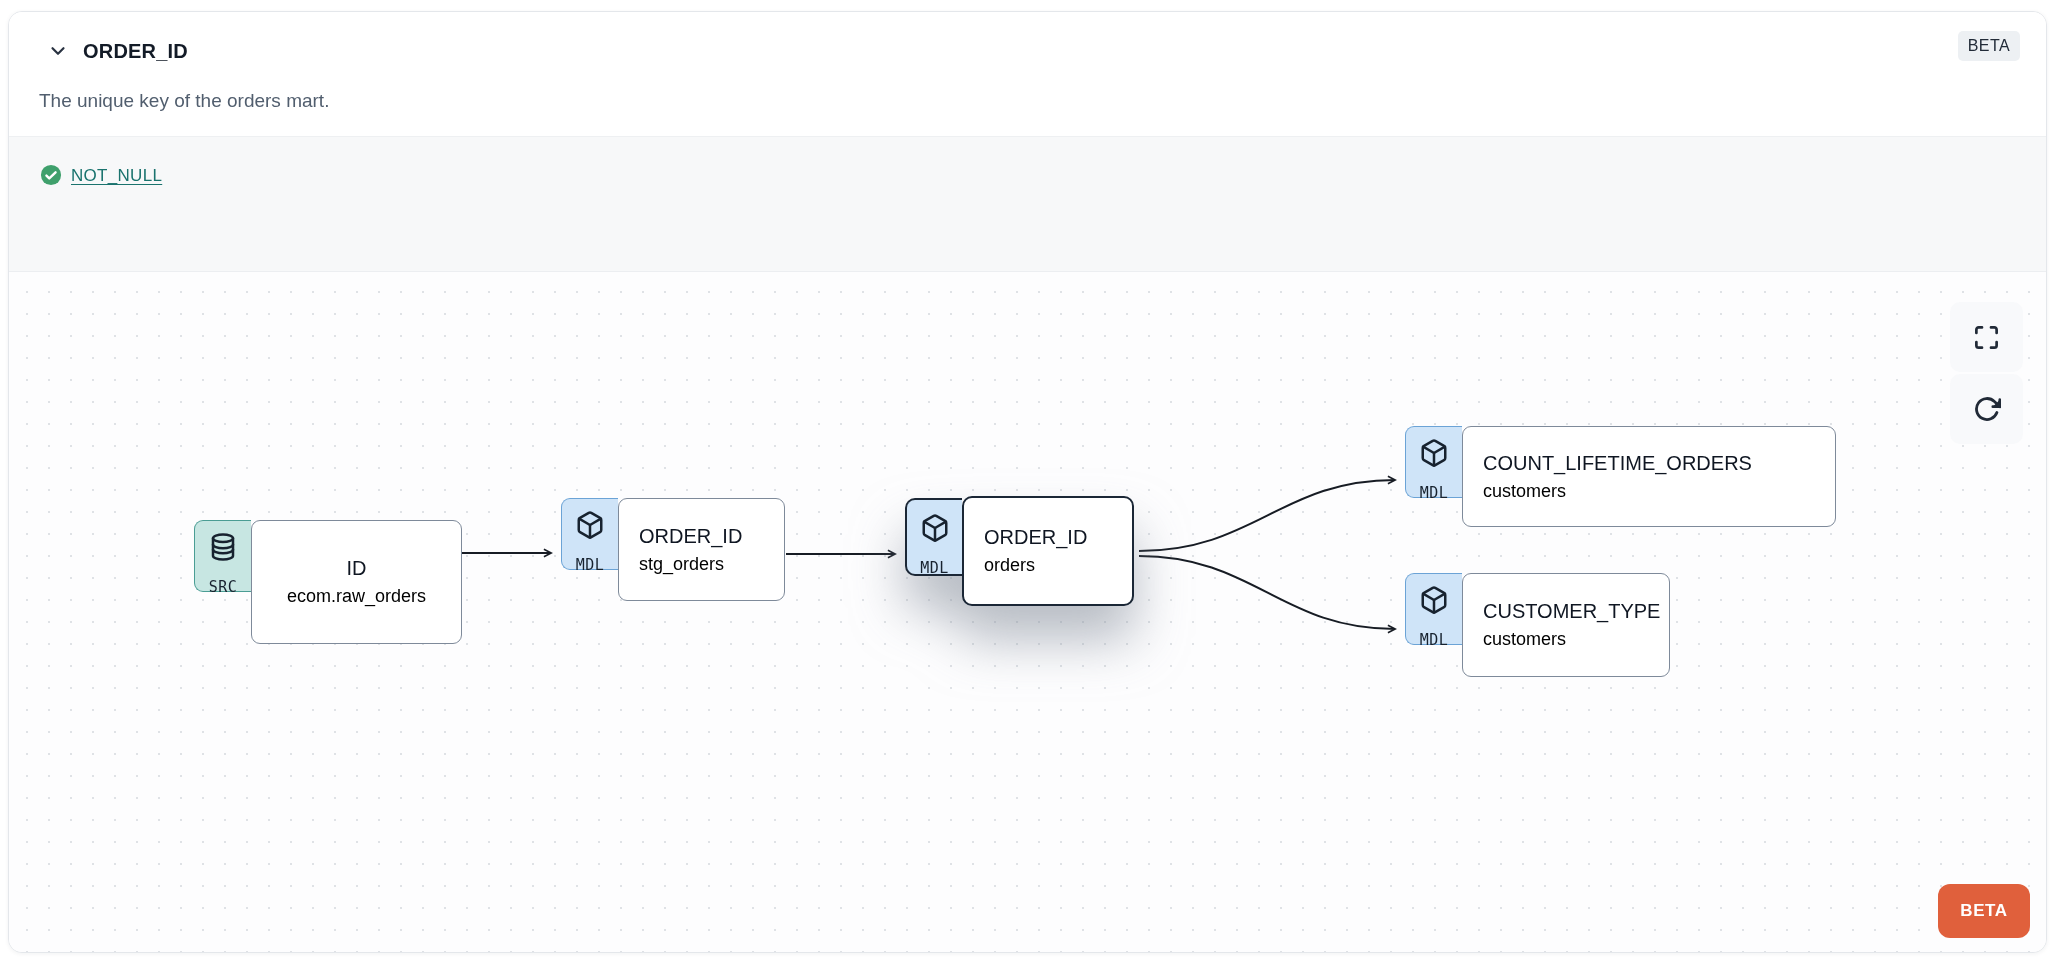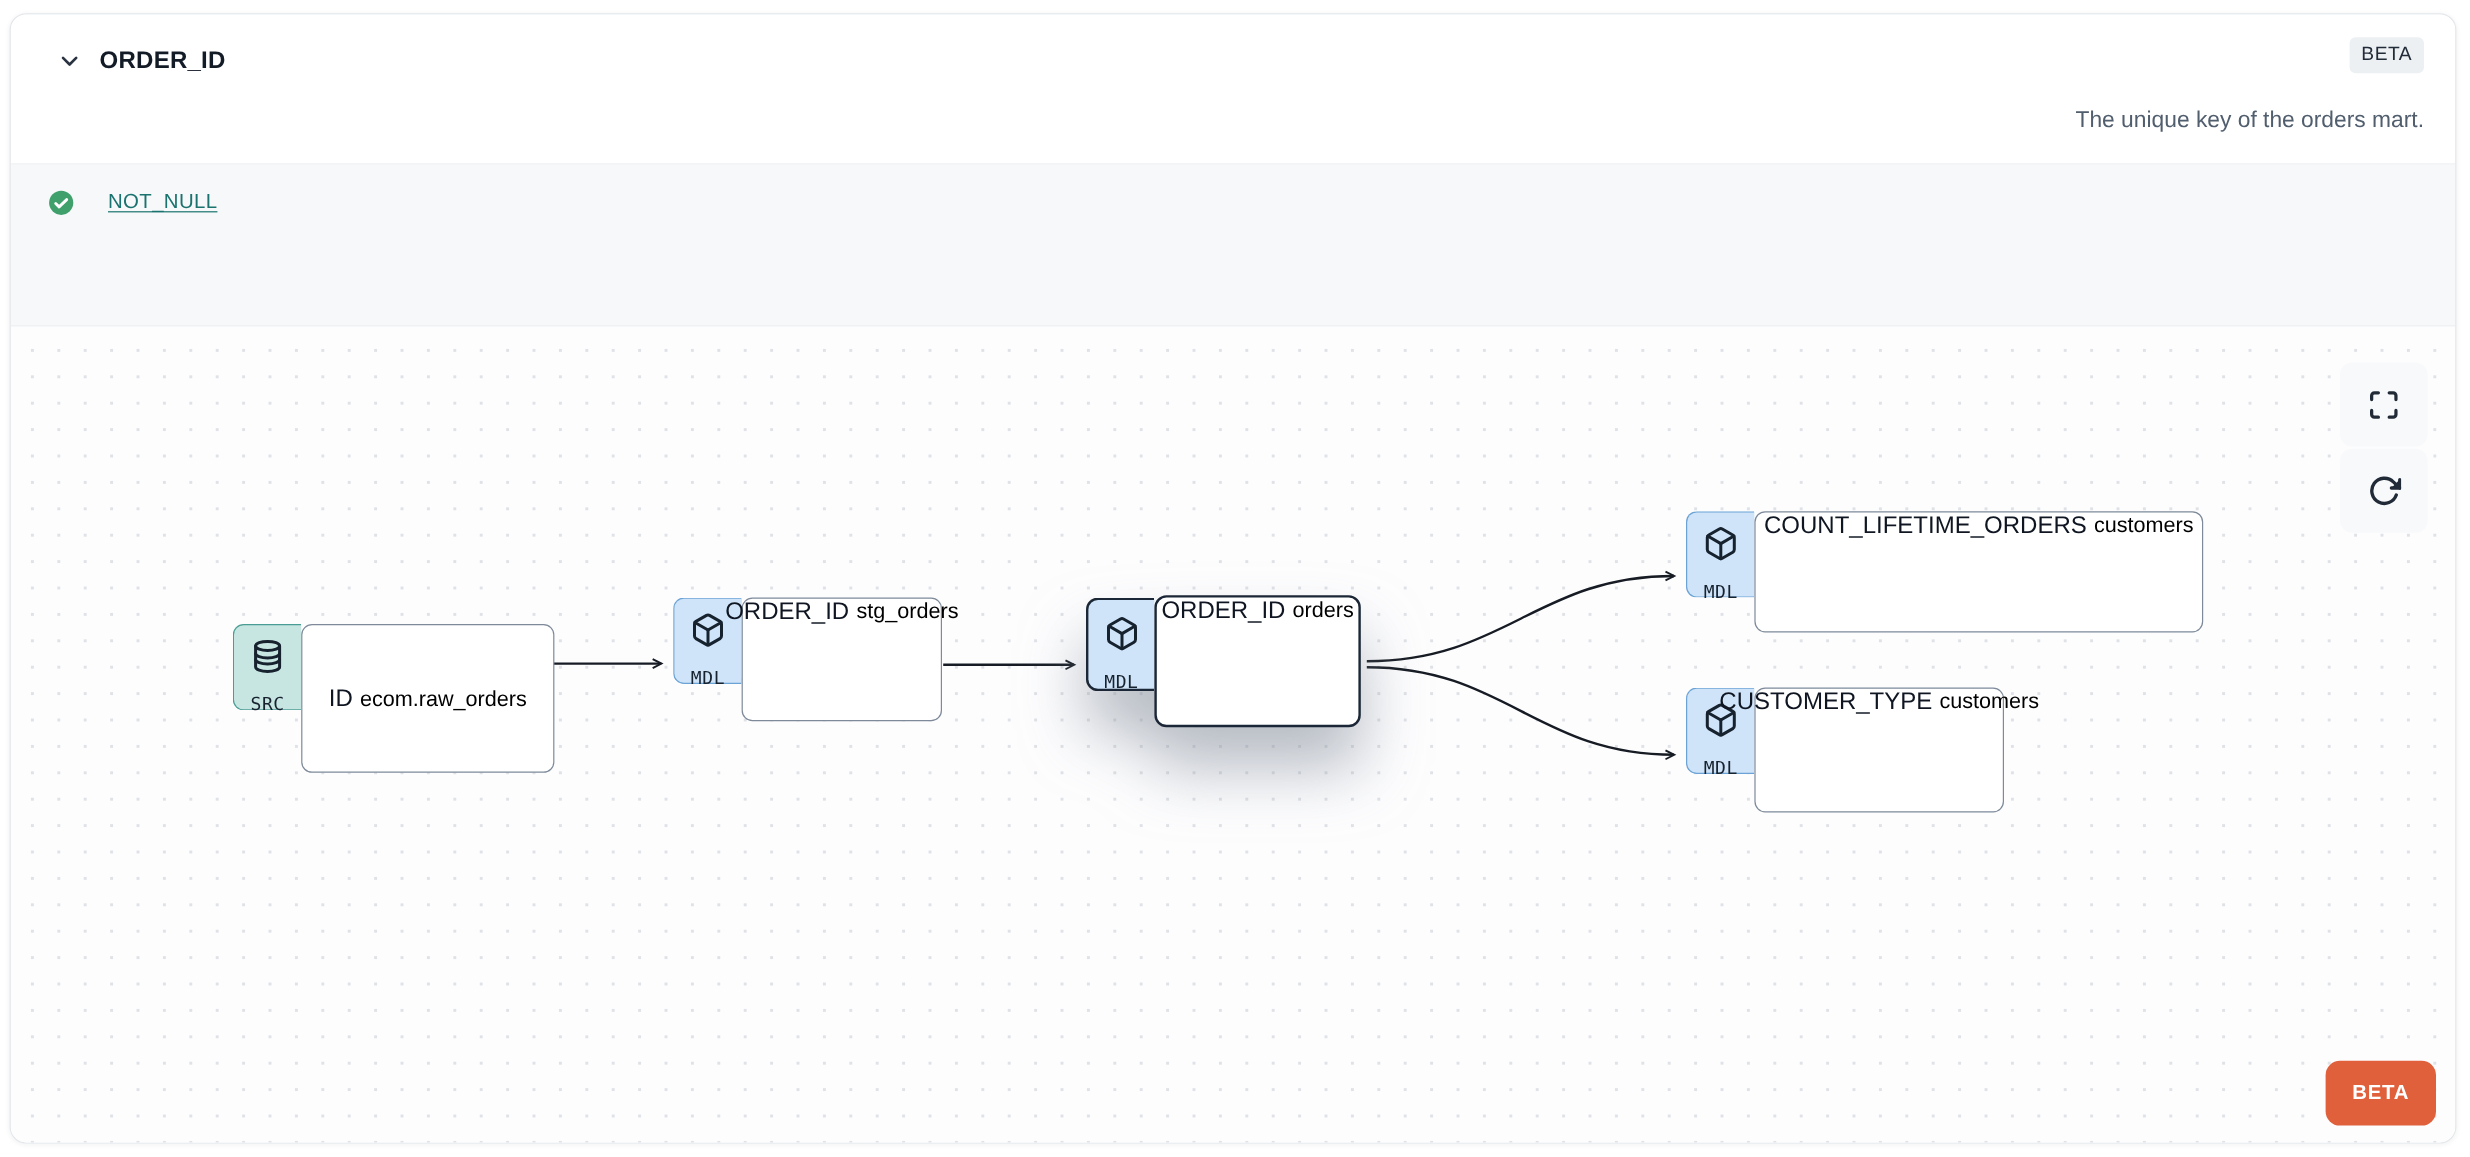--- a/index.html
+++ b/index.html
@@ -12,47 +12,47 @@
 
   
   .card-header { position: relative; height: 124px; padding: 26px 26px 0 28px; background: #fff; }
   .title-row { display: flex; align-items: center; gap: 12px; margin-left: 8px; }
   .chevron-btn { width: 26px; height: 26px; border: none; background: transparent;
     color: #2a3342; display: flex; align-items: center; justify-content: center; cursor: pointer; }
   .page-title { font-size: 20px; font-weight: 600; letter-spacing: 0.2px; color: #131b27; }
   .type-badge { position: absolute; top: 19px; right: 26px; background: #edf0f3;
     color: #222b38; font-size: 16px; font-weight: 500; letter-spacing: 0.4px;
     padding: 6px 10px; border-radius: 5px; }
-  .description { margin: 26px 0 0 2px; font-size: 19px; color: #515e6e; text-align: right; }
+  .description { margin: 26px 0 0 2px; font-size: 19px; color: #515e6e; }
 
   
   .tests-section { height: 135px; background: #f7f8f9; border-top: 1px solid #eef0f2;
     padding: 21px 0 0 31px; }
-  .test-row { display: flex; align-items: flex-start; gap: 28px; height: 28px; margin-bottom: 29px; }
+  .test-row { display: flex; align-items: flex-end; gap: 9px; height: 28px; margin-bottom: 29px; }
   .check-icon { width: 22px; height: 22px; flex: 0 0 auto; }
   .test-link { font-size: 17px; font-weight: 500; letter-spacing: 0.3px; color: #1a736e;
     text-decoration: underline; text-underline-offset: 3px; cursor: pointer; }
 
   
   .canvas { position: relative; height: 683px; overflow: hidden;
     background-color: #fdfdfe; border-top: 1px solid #eceef1;
     background-image: radial-gradient(#dfe2e6 1.4px, transparent 1.5px);
     background-size: 22px 22px; background-position: 7px 9px; }
   .edges { position: absolute; left: 0; top: 0; }
 
   .node { position: absolute; display: flex; align-items: flex-start; cursor: pointer; }
   .node-badge { width: 57px; height: 72px; border-radius: 9px 0 0 9px;
     display: flex; flex-direction: column; align-items: center; justify-content: center;
     gap: 16px; padding-top: 16px; }
   .node.src .node-badge { background: #c7e6e2; border: 1px solid #4a9d94; border-right: none; color: #17222f; }
   .node.mdl .node-badge { background: #cfe4f8; border: 1px solid #6ba3d6; border-right: none; color: #17222f; }
   .badge-label { font-family: "DejaVu Sans Mono", "Liberation Mono", monospace;
     font-size: 15px; font-weight: 500; letter-spacing: 0.5px; }
   .node-box { background: #ffffff; border: 1px solid #7e8a9a; border-radius: 9px;
-    display: flex; flex-direction: row; justify-content: center; gap: 6px;
+    display: flex; flex-direction: column; justify-content: center; gap: 6px;
     padding: 0 20px; }
   .node-title { font-size: 20px; font-weight: 500; color: #0f1622; white-space: nowrap; }
   .node-sub { font-size: 18px; color: #000000; white-space: nowrap; }
 
   .node.selected { filter: drop-shadow(0 34px 26px rgba(125,135,150,0.55)); }
   .node.selected .node-badge { border: 2.5px solid #1b2736; border-right: none; border-radius: 10px 0 0 10px; }
   .node.selected .node-box { border: 2.5px solid #1b2736; border-radius: 10px; }
 
   
   .canvas-controls { position: absolute; top: 30px; right: 23px; display: flex;

